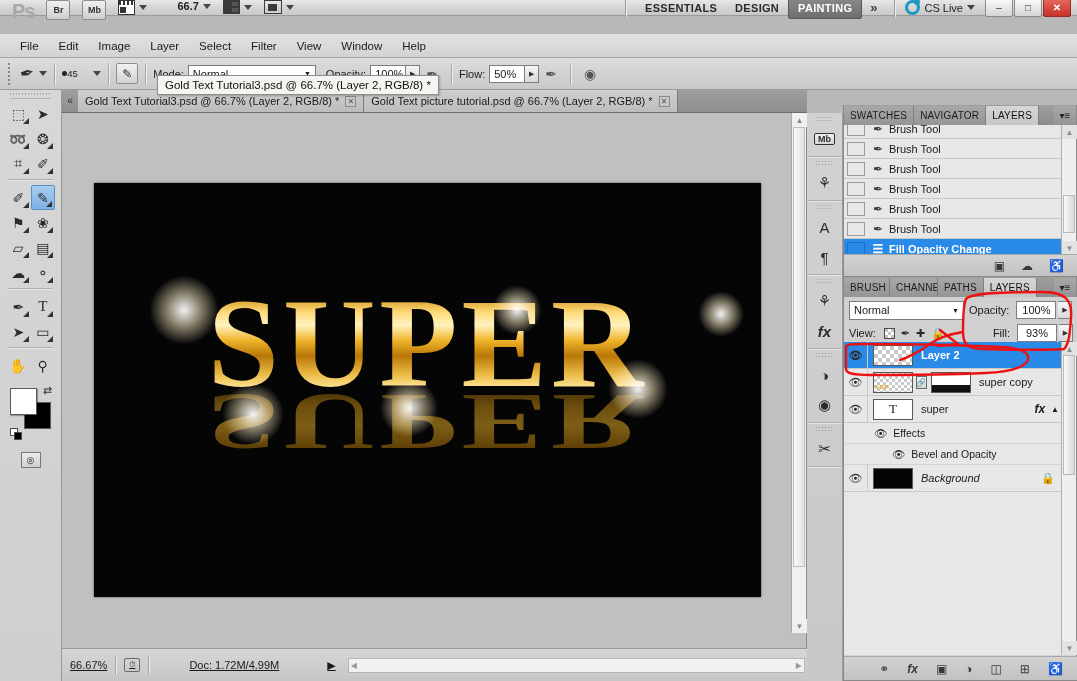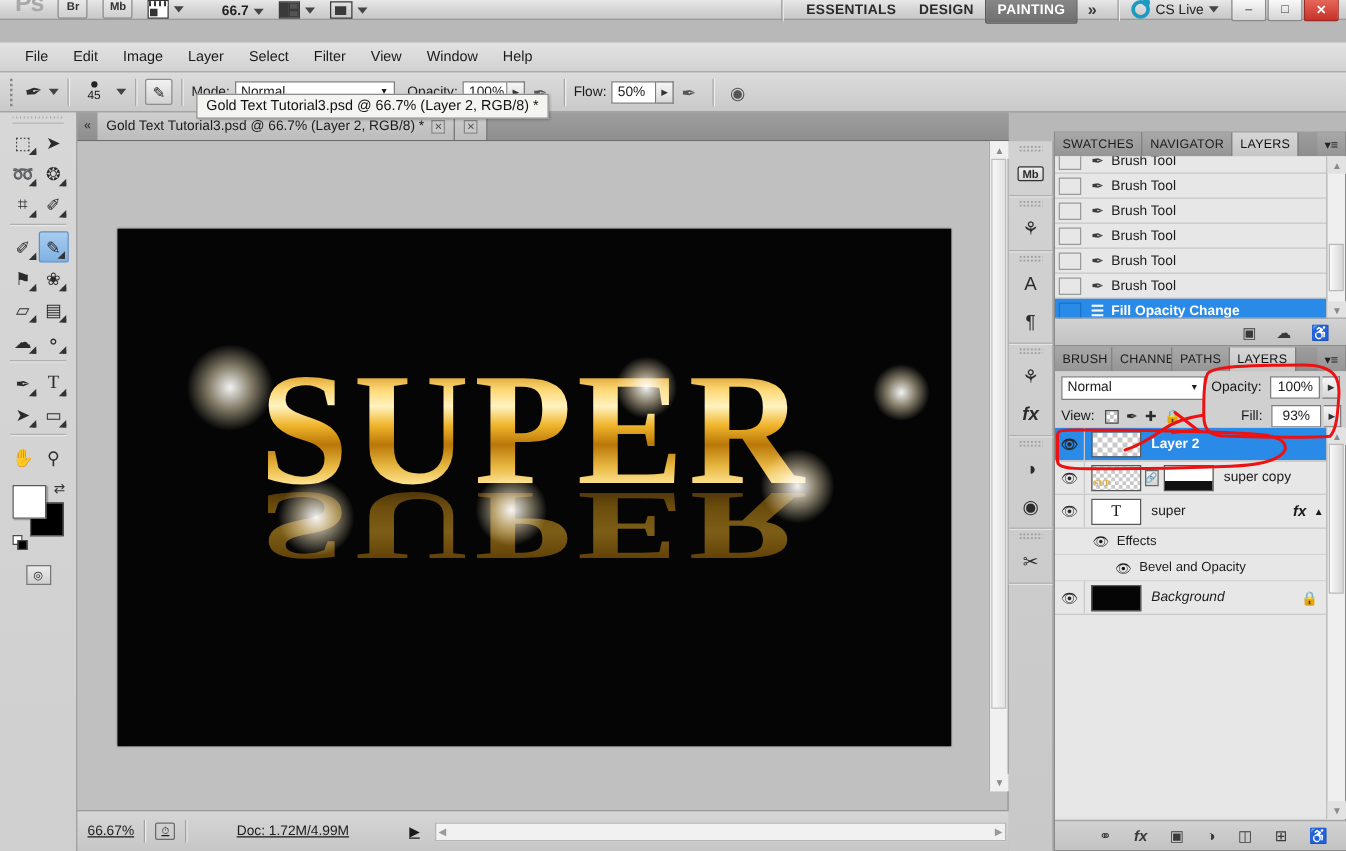--- a/index.html
+++ b/index.html
@@ -11,21 +11,21 @@
     overflow: hidden;
     position: relative;
     color: #1a1a1a;
   }
 
   
   #app-bar {
     position: absolute; left: 0; top: 0; width: 1077px; height: 16px;
     background: linear-gradient(to bottom, #e8e8e8 0%, #d5d5d5 50%, #c8c8c8 100%);
     border-bottom: 1px solid #9a9a9a;
-    display: flex; align-items: flex-end;
+    display: flex; align-items: flex-start;
   }
   .ps-logo {
     margin-left: 12px; font-size: 20px; font-weight: bold;
     color: #a8a8a8; letter-spacing: -1px; font-family: "Liberation Sans", sans-serif;
   }
   .appbtn {
     height: 20px; min-width: 24px; margin-left: 12px;
     border: 1px solid #8c8c8c; border-radius: 2px;
     background: linear-gradient(to bottom, #f0f0f0, #cfcfcf);
     display: flex; align-items: center; justify-content: center;
@@ -109,21 +109,21 @@
     border-bottom: 1px solid #9a9a9a;
     display: flex; align-items: center; padding-left: 8px; gap: 0;
   }
   .opt-sep { width: 1px; height: 22px; background: #a8a8a8; margin: 0 7px; box-shadow: 1px 0 0 #eee; }
   .grip { width: 6px; height: 22px; border-left: 2px dotted #888; margin-right: 6px; }
   .brush-preview {
     display: flex; align-items: center; gap: 5px;
   }
   .brush-tip-ico { font-size: 17px; color: #2e2e2e; transform: rotate(-12deg); }
   .brush-size-box {
-    display: flex; flex-direction: column; align-items: center; width: 26px;
+    display: flex; align-items: center; width: 26px;
   }
   .brush-dot { width: 5px; height: 5px; border-radius: 50%; background: #222; margin-bottom: 1px; }
   .brush-num { font-size: 9.5px; color: #222; }
   .tool-preset-ico {
     width: 22px; height: 21px; border: 1px solid #8e8e8e; border-radius: 2px;
     background: linear-gradient(to bottom, #f2f2f2, #d2d2d2);
     display: flex; align-items: center; justify-content: center; font-size: 12px;
   }
   .lbl { font-size: 11px; color: #1a1a1a; margin-right: 4px; }
   .field {
@@ -661,20 +661,21 @@
   </div>
 </div>
 
 <div id="tabbar">
   <div class="collapse-arrows">«</div>
   <div class="doc-tab active">
     <span>Gold Text Tutorial3.psd @ 66.7% (Layer 2, RGB/8) *</span>
     <span class="tab-close">✕</span>
   </div>
   <div class="doc-tab">
+    <span>Gold Text picture tutorial.psd @  66.7% (Layer 2, RGB/8) *</span>
     <span class="tab-close">✕</span>
   </div>
 </div>
 
 <div id="canvas-area">
   <div id="canvas-img">
     <div class="gold-text">SUPER</div>
     <div class="gold-reflect">SUPER</div>
     <div class="glow" style="left:55px;top:92px;width:70px;height:70px;"></div>
     <div class="glow" style="left:128px;top:200px;width:62px;height:62px;"></div>

